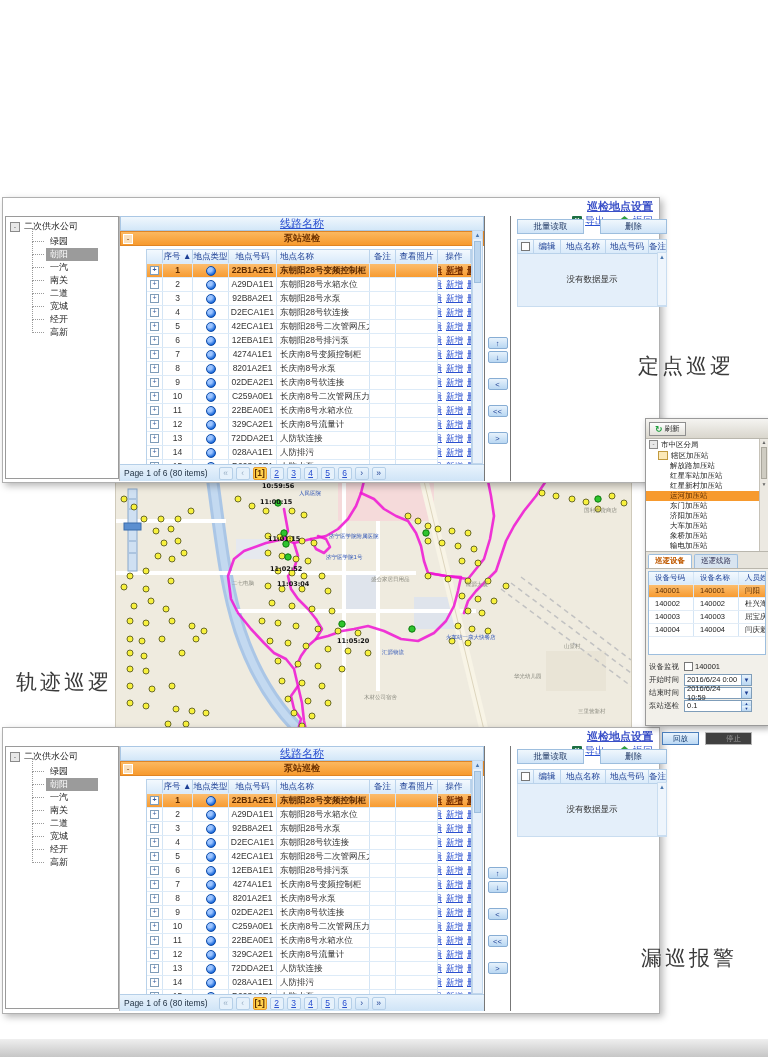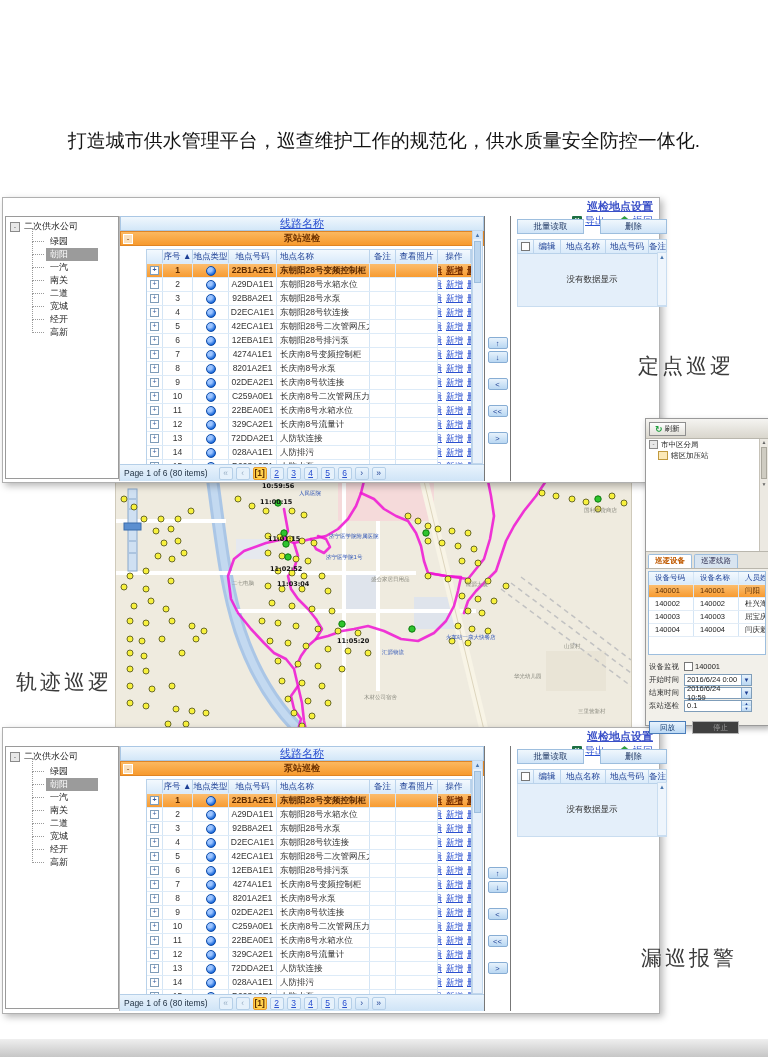--- a/index.html
+++ b/index.html
@@ -151,40 +151,39 @@
   .fr{display:flex;align-items:center;height:13px;gap:2px;}
   .fr label{width:33px;flex:none;color:#333;}
   .fr .fval{display:flex;align-items:center;gap:2px;}
   .fld{display:flex;align-items:center;border:1px solid #7f9db9;background:#fff;height:10px;
        width:64px;padding-left:2px;justify-content:space-between;}
   .ddbtn{width:9px;height:10px;background:linear-gradient(#e7f2fc,#b9d7f2);border-left:1px solid #87add4;
          font-size:6px;line-height:10px;text-align:center;color:#1d3f94;cursor:pointer;}
   .spin{display:flex;flex-direction:column;width:9px;height:10px;border-left:1px solid #87add4;}
   .spin span{flex:1;font-size:4px;line-height:5px;text-align:center;background:linear-gradient(#e7f2fc,#b9d7f2);
              color:#1d3f94;cursor:pointer;}
-  .fbtns{display:flex;gap:6px;margin-top:9px;}
+  .fbtns{display:flex;gap:6px;justify-content:center;margin-top:20px;}
   .fbtn{height:13px;padding:0 10px;font-size:7.5px;font-family:inherit;cursor:pointer;
         border:1px solid #4a7ebb;background:linear-gradient(#e8f3fd,#bcd9f4);color:#133a6e;}
   .fbtn.dis{border-color:#b5b5b5;background:#404040;color:#999;padding-left:20px;}
   
   .map{position:absolute;left:115px;top:480px;width:515px;height:249px;z-index:1;overflow:hidden;
        border:1px solid #cfcabb;}
   .track{fill:none;stroke:#ef13d3;stroke-width:2.6;stroke-linejoin:round;stroke-linecap:round;opacity:.85;}
   .mk-y{fill:#f8f13c;stroke:#6b6b2a;stroke-width:1;}
   .mk-g{fill:#2ec42e;stroke:#0d7a0d;stroke-width:1;}
   .ts{font:bold 6.5px "DejaVu Sans",sans-serif;fill:#101010;}
   .poi{font:5.5px "DejaVu Sans",sans-serif;fill:#3056b8;}
   .poi.gray{fill:#8b8b80;}
 </style>
 </head>
 <body>
 
 <div class="page">
 
-  <div class="subtitle">打造城市供水管理平台，巡查维护工作的规范化，供水质量安全防控一体化.</div>
 
   <div class="window" id="win-top">
     <div class="win-titlebar">
       <span class="win-title">巡检地点设置</span>
       <span class="win-links">
         <span class="wlink">
           <span class="ic-excel">X</span>
           <a>导出</a>
         </span>
         <span class="wlink">
@@ -558,20 +557,32 @@
     </div>
     <div class="tp-tree">
       <div class="tpt-root">
         <span class="nodeicon box">-</span>
         <span>市中区分局</span>
       </div>
       <div class="tpt-group">
         <span class="nodeicon"></span>
         <span>辖区加压站</span>
       </div>
+      <div>
+          <div class="tpt-kid">解放路加压站</div>
+          <div class="tpt-kid">红星车站加压站</div>
+          <div class="tpt-kid">红星新村加压站</div>
+          <div class="tpt-kid sel">运河加压站</div>
+          <div class="tpt-kid">东门加压站</div>
+          <div class="tpt-kid">济阳加压站</div>
+          <div class="tpt-kid">大车加压站</div>
+          <div class="tpt-kid">象桥加压站</div>
+          <div class="tpt-kid">输电加压站</div>
+          <div class="tpt-kid">电厂加压站</div>
+        </div>
       <div class="tp-scroll"><span>▲</span><span class="thumb"></span><span>▼</span></div>
     </div>
     <div class="tp-tabs">
       <span class="tp-tab active">巡逻设备</span>
       <span class="tp-tab">巡逻线路</span>
     </div>
     <div class="tp-grid">
         <div class="dg-row head">
           <span class="dg-c">设备号码</span>
           <span class="dg-c">设备名称</span>

